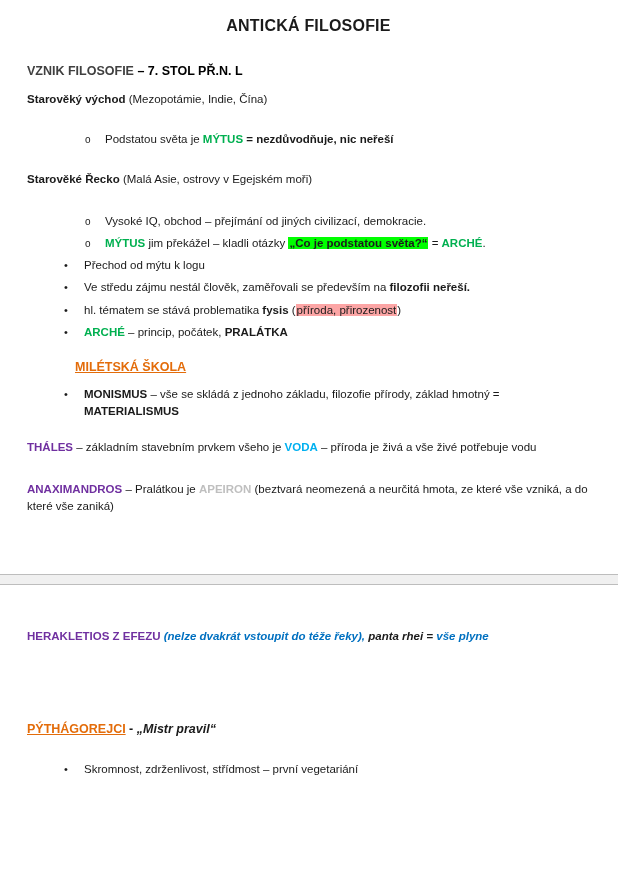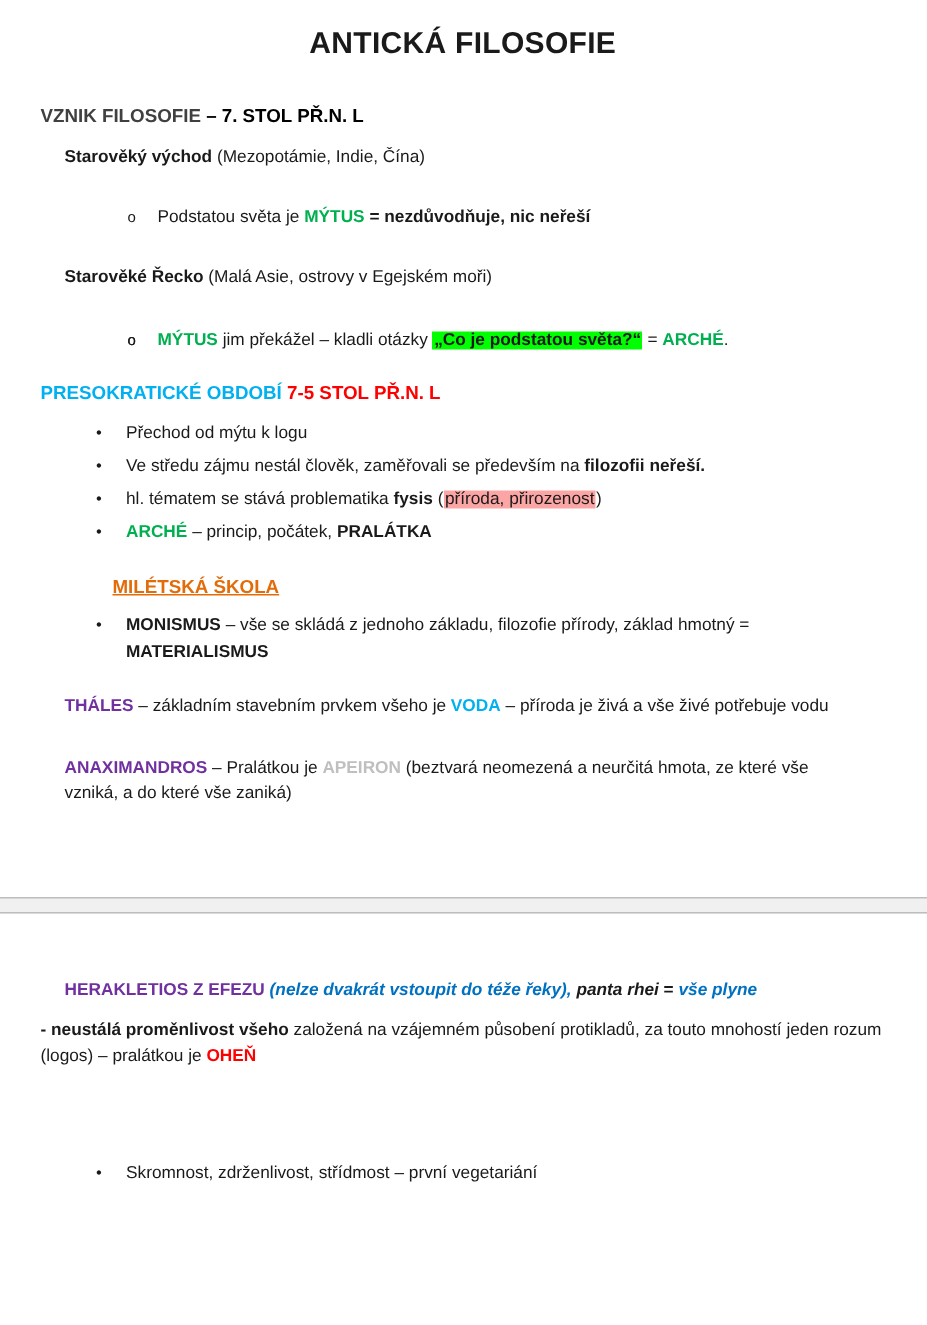--- a/index.html
+++ b/index.html
@@ -14,32 +14,32 @@
     line-height: 1.5;
     color: #1a1a1a;
   }
   .page {
     padding: 12px 28px 10px 27px;
     box-sizing: border-box;
   }
   .title {
     text-align: center;
     font-weight: bold;
-    font-size: 20px;
+    font-size: 16px;
     margin: 2px 0 24px 0;
     letter-spacing: 0.2px;
   }
   .blk { margin: 0; }
   .heading {
     font-size: 12.5px;
     font-weight: bold;
     margin: 17px 0 9px 0;
   }
   .para {
-    margin: 10px 16px;
+    margin: 10px 0;
   }
   .para.tight { margin: 0; }
   .bullet-o, .bullet-disc {
     position: relative;
     margin: 5px 0;
   }
   .bullet-o   { padding-left: 78px; }
   .bullet-disc{ padding-left: 57px; }
   .marker {
     position: absolute;
@@ -71,36 +71,35 @@
 <div class="page">
   <div class="title">ANTICKÁ FILOSOFIE</div>
   <div id="doc-body">
       <div class="blk heading"><span style="color: #404040;">VZNIK FILOSOFIE </span><span style="color: #000000;">– 7. STOL PŘ.N. L</span></div>
       <div class="blk para"><span style="font-weight: bold;">Starověký východ</span><span> (Mezopotámie, Indie, Čína)</span></div>
       <div class="spacer" style="height: 8px;"></div>
       <div class="blk bullet-o"><span class="marker">o</span><span>Podstatou světa je </span><span style="font-weight: bold; color: rgb(0, 176, 80);">MÝTUS</span><span style="font-weight: bold; margin-top: 42px;"> = nezdůvodňuje, nic neřeší</span></div>
       <div class="spacer" style="height: 8px;"></div>
       <div class="blk para"><span style="font-weight: bold;">Starověké Řecko</span><span> (Malá Asie, ostrovy v Egejském moři)</span></div>
       <div class="spacer" style="height: 9px;"></div>
-      <div class="blk bullet-o"><span class="marker">o</span></div>
+      <div class="blk bullet-o"><span class="marker">o</span><span>Vysoké IQ, obchod – přejímání od jiných civilizací, demokracie.</span></div>
       <div class="blk bullet-o"><span class="marker">o</span><span style="font-weight: bold; color: rgb(0, 176, 80);">MÝTUS</span><span> jim překážel – kladli otázky </span><span class="hl" style="font-weight: bold; background-color: rgb(0, 255, 0);">„Co je podstatou světa?“</span><span> = </span><span style="font-weight: bold; color: rgb(0, 176, 80);">ARCHÉ</span><span>.</span></div>
-      <div class="blk heading"><span style="color: rgb(0, 176, 240);">PRESOKRATICKÉ OBDOBÍ </span><span style="color: rgb(255, 0, 0);">7-5 STOL PŘ.N. L</span></div>
       <div class="blk bullet-disc"><span class="marker">•</span><span>Přechod od mýtu k logu</span></div>
       <div class="blk bullet-disc"><span class="marker">•</span><span>Ve středu zájmu nestál člověk, zaměřovali se především na </span><span style="font-weight: bold;">filozofii neřeší.</span></div>
       <div class="blk bullet-disc"><span class="marker">•</span><span>hl. tématem se stává problematika </span><span style="font-weight: bold;">fysis</span><span> (</span><span class="hl" style="background-color: #fca5a5;">příroda, přirozenost</span><span>)</span></div>
       <div class="blk bullet-disc"><span class="marker">•</span><span style="font-weight: bold; color: rgb(0, 176, 80);">ARCHÉ</span><span> – princip, počátek, </span><span style="font-weight: bold;">PRALÁTKA</span></div>
       <div class="blk heading"><span style="text-decoration: underline; color: rgb(227, 108, 10); padding-left: 48px;">MILÉTSKÁ ŠKOLA</span></div>
       <div class="blk bullet-disc"><span class="marker">•</span><span style="font-weight: bold;">MONISMUS</span><span> – vše se skládá z jednoho základu, filozofie přírody, základ hmotný = </span><span style="font-weight: bold;">MATERIALISMUS</span></div>
       <div class="spacer" style="height: 4px;"></div>
       <div class="blk para"><span style="font-weight: bold; color: rgb(112, 48, 160);">THÁLES</span><span> – základním stavebním prvkem všeho je </span><span style="font-weight: bold; color: rgb(0, 176, 240);">VODA</span><span> – příroda je živá a vše živé potřebuje vodu</span></div>
       <div class="spacer" style="height: 4px;"></div>
       <div class="blk para"><span style="font-weight: bold; color: rgb(112, 48, 160);">ANAXIMANDROS</span><span> – Pralátkou je </span><span style="font-weight: bold; color: rgb(191, 191, 191);">APEIRON</span><span> (beztvará neomezená a neurčitá hmota, ze které vše vzniká, a do které vše zaniká)</span></div>
       <div class="spacer" style="height: 9px;"></div>
       <div class="spacer" style="height: 40px;"></div>
       <div class="pagebreak"></div>
       <div class="spacer" style="height: 33px;"></div>
       <div class="blk para"><span style="font-weight: bold; color: rgb(112, 48, 160);">HERAKLETIOS Z EFEZU</span><span> </span><span style="font-weight: bold; font-style: italic; color: rgb(0, 112, 192);">(nelze dvakrát vstoupit do téže řeky),</span><span> </span><span style="font-weight: bold; font-style: italic;">panta rhei</span><span style="font-weight: bold;"> = </span><span style="font-weight: bold; font-style: italic; color: rgb(0, 112, 192);">vše plyne</span></div>
-      <div class="blk para tight"><span style="font-weight: bold;">- neustálá proměnlivost všeho</span><span> založená na vzájemném působení protikladů, za touto mnohostí jeden rozum (logos) – pralátkou je </span><span style="font-weight: bold; color: rgb(255, 0, 0);">OHEŇ</span></div>
       <div class="spacer" style="height: 48px;"></div>
+      <div class="blk heading"><span style="text-decoration: underline; color: rgb(227, 108, 10);">PÝTHÁGOREJCI</span><span> - </span><span style="font-style: italic;">„Mistr pravil“</span></div>
       <div class="spacer" style="height: 8px;"></div>
       <div class="blk bullet-disc"><span class="marker">•</span><span>Skromnost, zdrženlivost, střídmost – první vegetariání</span></div>
     </div>
 </div>
 
 </body></html>

